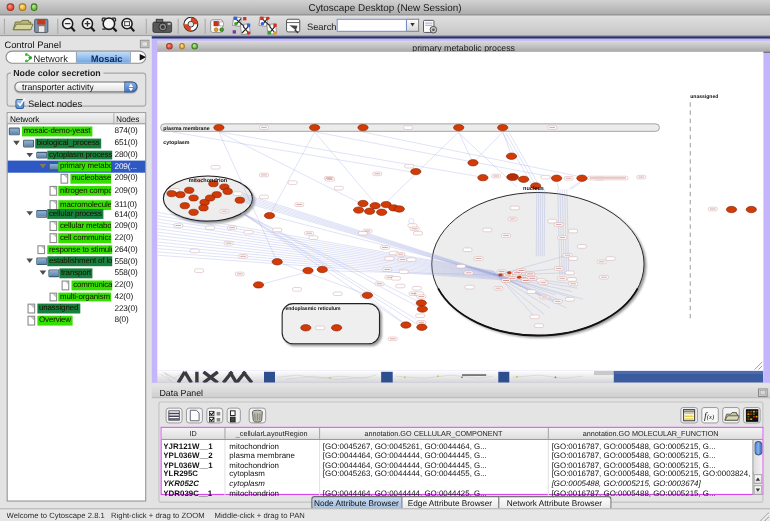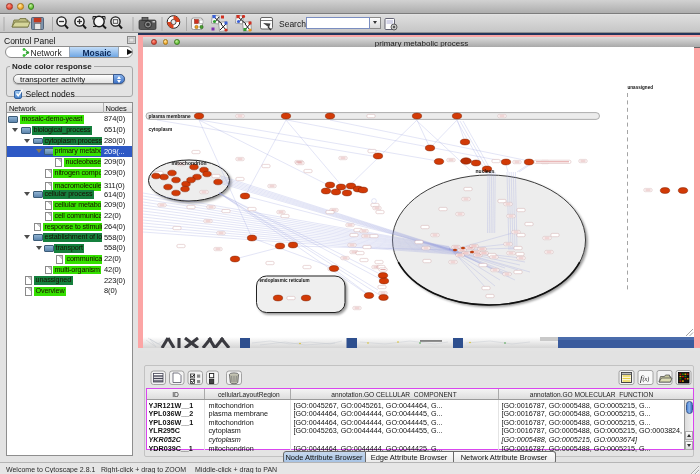--- a/index.html
+++ b/index.html
@@ -14,20 +14,21 @@
 .fi{position:absolute;top:1.2px;width:7px;height:8.6px;background:linear-gradient(225deg,#c6c6c6 0,#c6c6c6 2.2px,#fff 2.2px);border:0.7px solid #8a8a8a}
 .ct{position:absolute;left:97.5px;top:1.4px;line-height:8px;font-size:7.5px;letter-spacing:-0.1px}
 </style>
 </head>
 <body>
 
 <div class="abs" style="left:0;top:0;width:700px;height:14px;background:linear-gradient(#d2d2d2,#adadad);border-bottom:1px solid #7d7d7d;">
   <div class="abs" style="left:6.2px;top:3.2px;width:6.6px;height:6.6px;border-radius:50%;background:radial-gradient(circle at 35% 30%,#ff9a8a,#e4442e 70%);border:.5px solid #a03326"></div>
   <div class="abs" style="left:17px;top:3.2px;width:6.6px;height:6.6px;border-radius:50%;background:radial-gradient(circle at 35% 30%,#ffe9a8,#f0a828 70%);border:.5px solid #a87718"></div>
   <div class="abs" style="left:27.8px;top:3.2px;width:6.6px;height:6.6px;border-radius:50%;background:radial-gradient(circle at 35% 30%,#c7f0a0,#5fc033 70%);border:.5px solid #3e7d20"></div>
+  <div class="abs" style="left:0;top:2px;width:700px;text-align:center;font-size:9px;color:#1a1a1a;">Cytoscape Desktop (New Session)</div>
 </div>
 
 <div class="abs" style="left:0;top:15px;width:700px;height:18px;background:linear-gradient(#dedede,#c6c6c6);border-bottom:1px solid #909090;">
 <svg class="abs" style="left:0;top:0" width="700" height="18" viewBox="0 15 700 18">
   <g stroke="#aaa" stroke-width="1">
         <line x1="4" y1="17" x2="4" y2="31"></line>
         <line x1="52.5" y1="17" x2="52.5" y2="31"></line>
         <line x1="133" y1="17" x2="133" y2="31"></line>
         <line x1="162" y1="17" x2="162" y2="31"></line>
         <line x1="186.5" y1="17" x2="186.5" y2="31"></line>
@@ -130,21 +131,21 @@
       <path d="M2 1 L5 3 M2 8 L5 6" stroke="#2f9e2f" stroke-width="1"></path>
       <circle cx="2" cy="1.5" r="1.4" fill="#3fc03f"></circle>
         <circle cx="2" cy="7.5" r="1.4" fill="#3fc03f"></circle>
         <circle cx="5.5" cy="4.5" r="1.6" fill="#2f9e2f"></circle>
     </svg>
     <div class="abs nw" style="left:25px;top:1px;font-size:8.5px;color:#222;">Network</div>
     <div class="abs" style="left:121px;top:2.6px;width:0;height:0;border-top:3.8px solid transparent;border-bottom:3.8px solid transparent;border-left:6px solid #111;"></div>
   </div>
 
   <div class="abs" style="left:5.5px;top:33px;width:127px;height:31px;border:1px solid #a8a8a8;border-radius:3px;"></div>
-  <div class="abs nw" style="left:10px;top:28.5px;font-size:8px;font-weight:bold;color:#222;background:#e3e3e3;padding:0 2px;">Node color response</div>
+  <div class="abs nw" style="left:10px;top:28.5px;font-size:8px;font-weight:bold;color:#222;background:#e3e3e3;padding:0 2px;">Node color secretion</div>
 
   <div class="abs" style="left:12.5px;top:40.5px;width:112px;height:10.5px;background:linear-gradient(#ffffff,#e2e2e2);border:1px solid #7e7e7e;border-radius:5.5px;box-shadow:0 1px 1px rgba(0,0,0,0.25);"></div>
   <div class="abs nw" style="left:20px;top:41.5px;font-size:8px;color:#111;">transporter activity</div>
   <div class="abs" style="left:112.5px;top:40.5px;width:12.5px;height:10.5px;background:linear-gradient(#8ab4ec,#3f74c8);border:1px solid #3a5a90;border-radius:0 5.5px 5.5px 0;"></div>
   <div class="abs" style="left:116.5px;top:43px;width:0;height:0;border-left:2.4px solid transparent;border-right:2.4px solid transparent;border-bottom:3px solid #fff;"></div>
   <div class="abs" style="left:116.5px;top:47.3px;width:0;height:0;border-left:2.4px solid transparent;border-right:2.4px solid transparent;border-top:3px solid #fff;"></div>
 
   <div class="abs" style="left:13.5px;top:57px;width:8.5px;height:8.5px;border-radius:2px;background:linear-gradient(#9ec7f0,#4884cc);border:1px solid #33619e;"></div>
   <svg class="abs" style="left:13.5px;top:55px" width="11" height="11" viewBox="0 0 11 11">
       <path d="M2.5 5.5 L4.2 7.8 L8.5 1.5" stroke="#fff" stroke-width="1.5" fill="none"></path>
@@ -246,21 +247,21 @@
         </div>
       <div class="tr" style="top:172px">
           <div class="fi" style="left:18.5px"></div>
           <span class="tg" style="left:27.5px;max-width:68px">Overview</span>
           <span class="ct">8(0)</span>
         </div>
     </div>
   </div>
 </div>
 
-<div class="abs" style="left:138px;top:33px;width:562px;height:315px;background:#fca5a5;">
+<div class="abs" style="left:138px;top:33px;width:562px;height:315px;background:#c4b5fd;">
   <div class="abs" style="left:0;top:0;width:562px;height:2px;background:#24365c;"></div>
 
   <div class="abs" style="left:5px;top:4px;width:557px;height:10.5px;background:linear-gradient(#dcdcdc,#a9a9a9);border-bottom:1px solid #666;">
     <div class="abs" style="left:8px;top:2.2px;width:5.8px;height:5.8px;border-radius:50%;background:radial-gradient(circle at 35% 30%,#ff9a8a,#e4442e 70%);border:.5px solid #a03326"></div>
     <div class="abs" style="left:19.5px;top:2.2px;width:5.8px;height:5.8px;border-radius:50%;background:radial-gradient(circle at 35% 30%,#ffe9a8,#f0a828 70%);border:.5px solid #a87718"></div>
     <div class="abs" style="left:31px;top:2.2px;width:5.8px;height:5.8px;border-radius:50%;background:radial-gradient(circle at 35% 30%,#c7f0a0,#5fc033 70%);border:.5px solid #3e7d20"></div>
     <div class="abs" style="left:0;top:1.5px;width:557px;text-align:center;font-size:8px;color:#1a1a1a;">primary metabolic process</div>
   </div>
 
   <div class="abs" style="left:5px;top:14px;width:551px;height:290px;background:#fff;overflow:hidden;" id="canvasbox">
@@ -631,20 +632,27 @@
 <rect x="453" y="338" width="10" height="10" fill="#2e4f8e"></rect>
 <rect x="540" y="337" width="18" height="4" fill="#c9c9c9"></rect>
 <rect x="420" y="340.3" width="22" height="1.3" fill="#555"></rect>
 <rect x="558" y="337" width="136" height="11" fill="#3a5b9d"></rect>
 <rect x="558" y="337" width="136" height="3" fill="#4a6cab"></rect>
 </svg>
 </div>
 </div>
 
 <div class="abs" style="left:138px;top:351px;width:562px;height:111px;background:#e2e2e2;" id="datapanel">
+  <div class="abs" style="left:0;top:0;width:562px;height:11px;background:linear-gradient(#e2e2e2,#cfcfcf);border-bottom:1px solid #bbb;">
+    <div class="abs nw" style="left:7px;top:1.5px;font-size:8px;color:#111;">Data Panel</div>
+    <svg class="abs" style="left:551px;top:2px" width="9" height="8" viewBox="0 0 9 8">
+        <rect x="0.5" y="0.5" width="8" height="7" fill="none" stroke="#888" stroke-width="1"></rect>
+        <rect x="2" y="2" width="5" height="4" fill="none" stroke="#aaa" stroke-width="0.8"></rect>
+      </svg>
+  </div>
   <div class="abs" style="left:6px;top:14px;width:550px;height:92px;border:1px solid #c2c2c2;border-radius:2px;background:#e4e4e4;"></div>
 
   <svg class="abs" style="left:0;top:0" width="562" height="40" viewBox="0 0 562 40">
     <g>
       <rect x="13" y="20" width="14.5" height="13.5" rx="2.5" fill="#f3f3f3" stroke="#9a9a9a" stroke-width="0.9"></rect>
       <rect x="31.5" y="20" width="14.5" height="13.5" rx="2.5" fill="#f3f3f3" stroke="#9a9a9a" stroke-width="0.9"></rect>
       <rect x="50" y="20" width="14.5" height="13.5" rx="2.5" fill="#f3f3f3" stroke="#9a9a9a" stroke-width="0.9"></rect>
       <rect x="68.5" y="20" width="12" height="13.5" rx="2.5" fill="#f3f3f3" stroke="#9a9a9a" stroke-width="0.9"></rect>
       <rect x="88.5" y="20" width="15" height="13.5" rx="2.5" fill="#f3f3f3" stroke="#9a9a9a" stroke-width="0.9"></rect>
 

